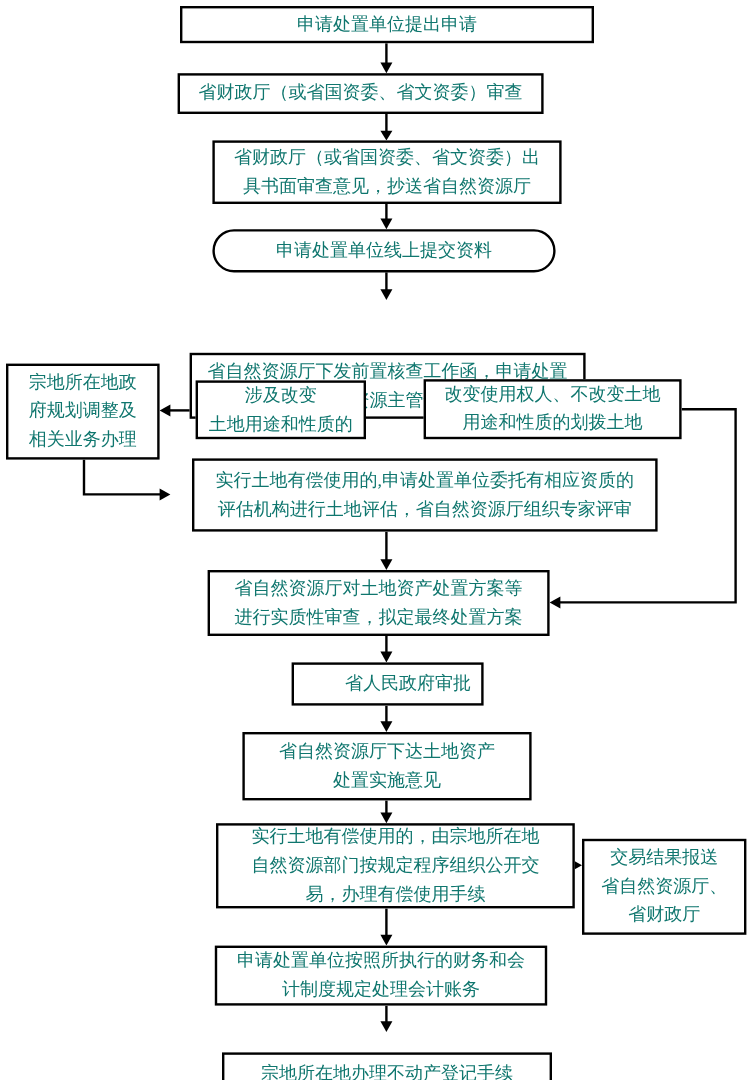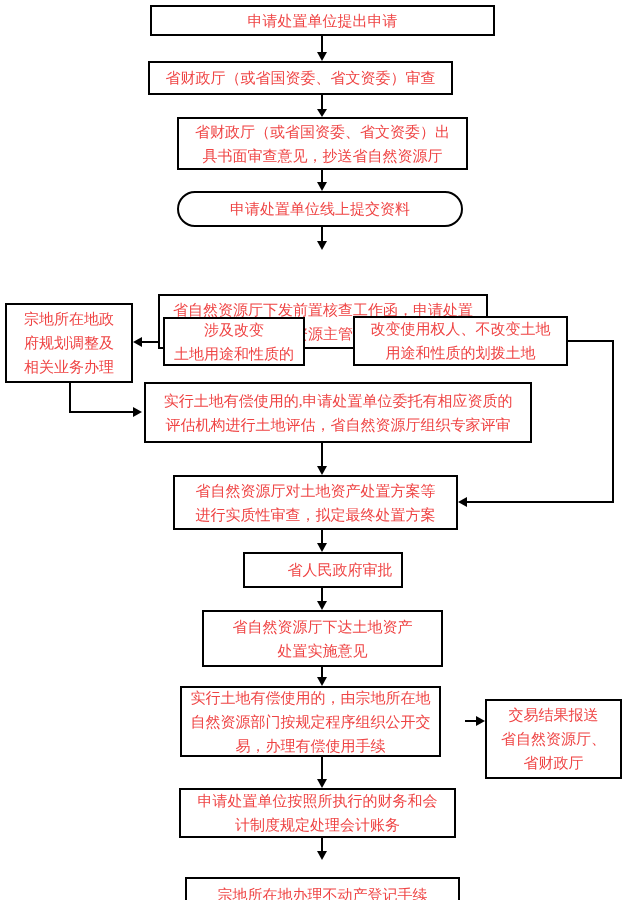--- a/index.html
+++ b/index.html
@@ -18,44 +18,44 @@
   .connectors {
     position: absolute;
     left: 0; top: 0;
     width: 628px; height: 900px;
   }
   .node {
     position: absolute;
     box-sizing: border-box;
     border: 2px solid #000000;
     background: #ffffff;
-    color: #ef4444;
+    color: #0f766e;
     display: flex;
     align-items: center;
     justify-content: center;
     text-align: center;
     white-space: pre-line;
     font-size: 15px;
     line-height: 24px;
     padding: 1px 2px;
   }
   
   .n-apply        { left:150px; top:5px;   width:345px; height:31px; }
   .n-finreview    { left:148px; top:61px;  width:305px; height:34px; }
   .n-opinion      { left:177px; top:117px; width:291px; height:53px; }
   .n-online       { left:177px; top:191px; width:286px; height:36px;border-radius:18px; }
   .n-precheck     { left:158px; top:250px; width:330px; height:55px;margin-top:44px; }
   .n-planning     { left:5px;   top:303px; width:128px; height:80px; }
   .n-changeuse    { left:163px; top:317px; width:142px; height:49px; }
   .n-nochange     { left:353px; top:316px; width:215px; height:50px; }
-  .n-valuation    { left:144px; top:382px; width:388px; height:61px; }
+  .n-valuation    { left:160px; top:382px; width:388px; height:61px; }
   .n-substantive  { left:173px; top:475px; width:285px; height:55px; }
   .n-approval     { left:243px; top:552px; width:160px; height:36px;padding-left:36px; }
   .n-implement    { left:202px; top:610px; width:241px; height:57px; }
-  .n-transaction  { left:180px; top:686px; width:261px; height:71px; }
+  .n-transaction  { left:180px; top:686px; width:299px; height:71px; }
   .n-report       { left:485px; top:685px; width:137px; height:80px;margin-top:14px; }
   .n-accounting   { left:179px; top:788px; width:277px; height:50px; }
   .n-registration { left:185px; top:860px; width:275px; height:35px;margin-top:17px; }
 </style>
 </head>
 <body>
 
 <div class="canvas">
 
   <svg class="connectors" viewBox="0 0 628 900" aria-hidden="true">

